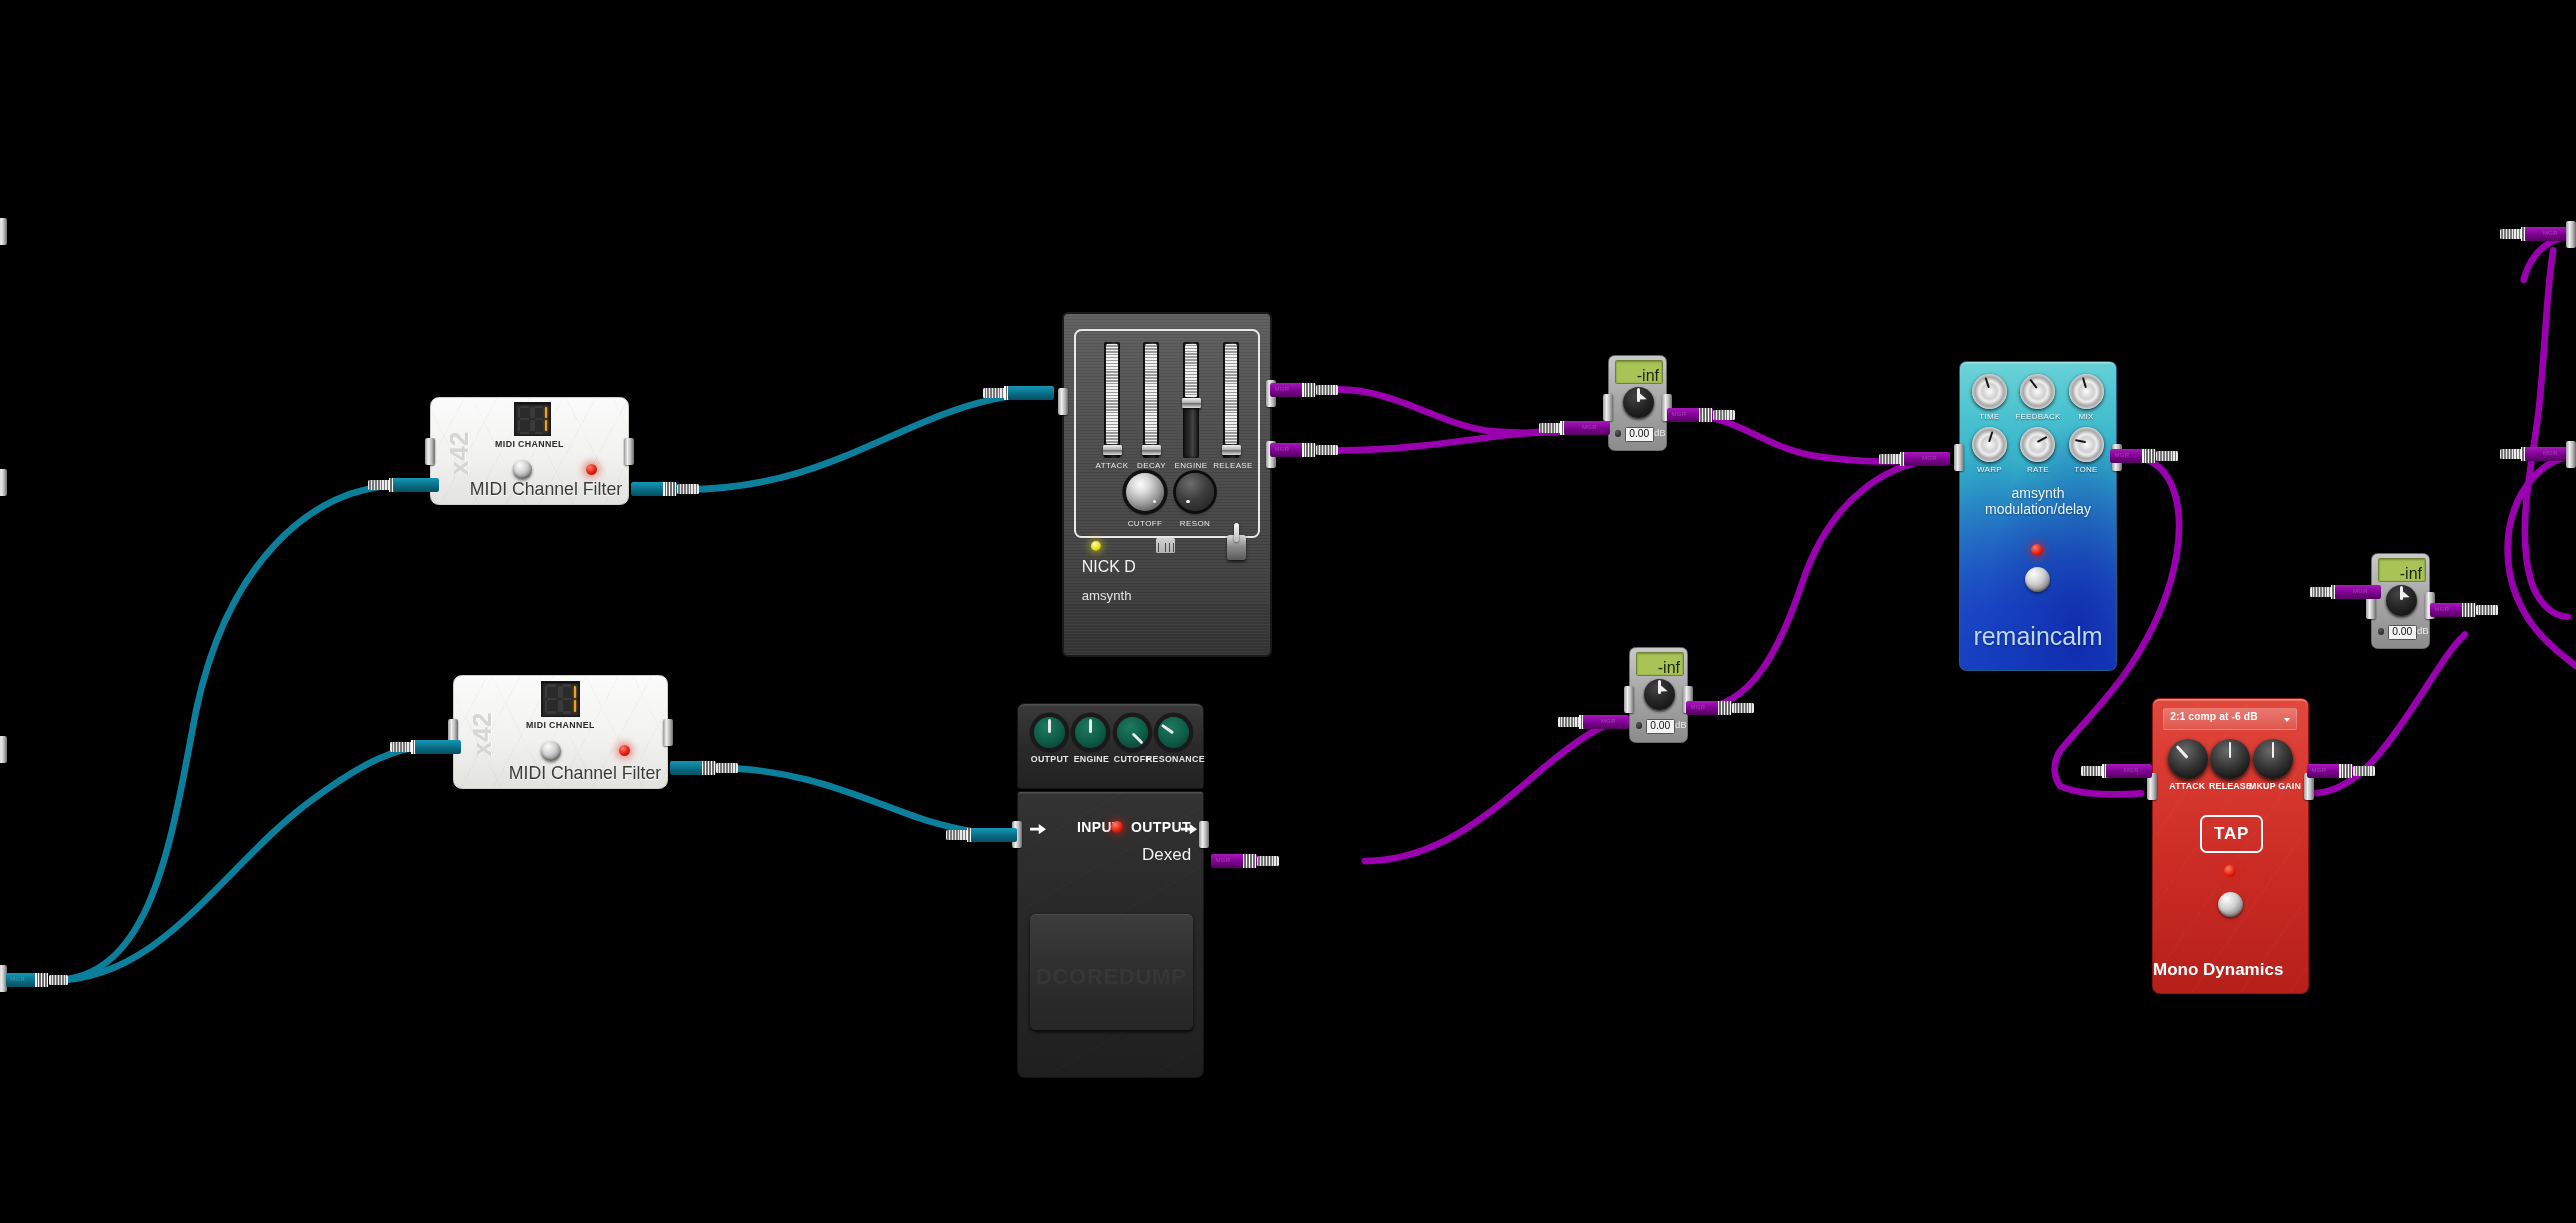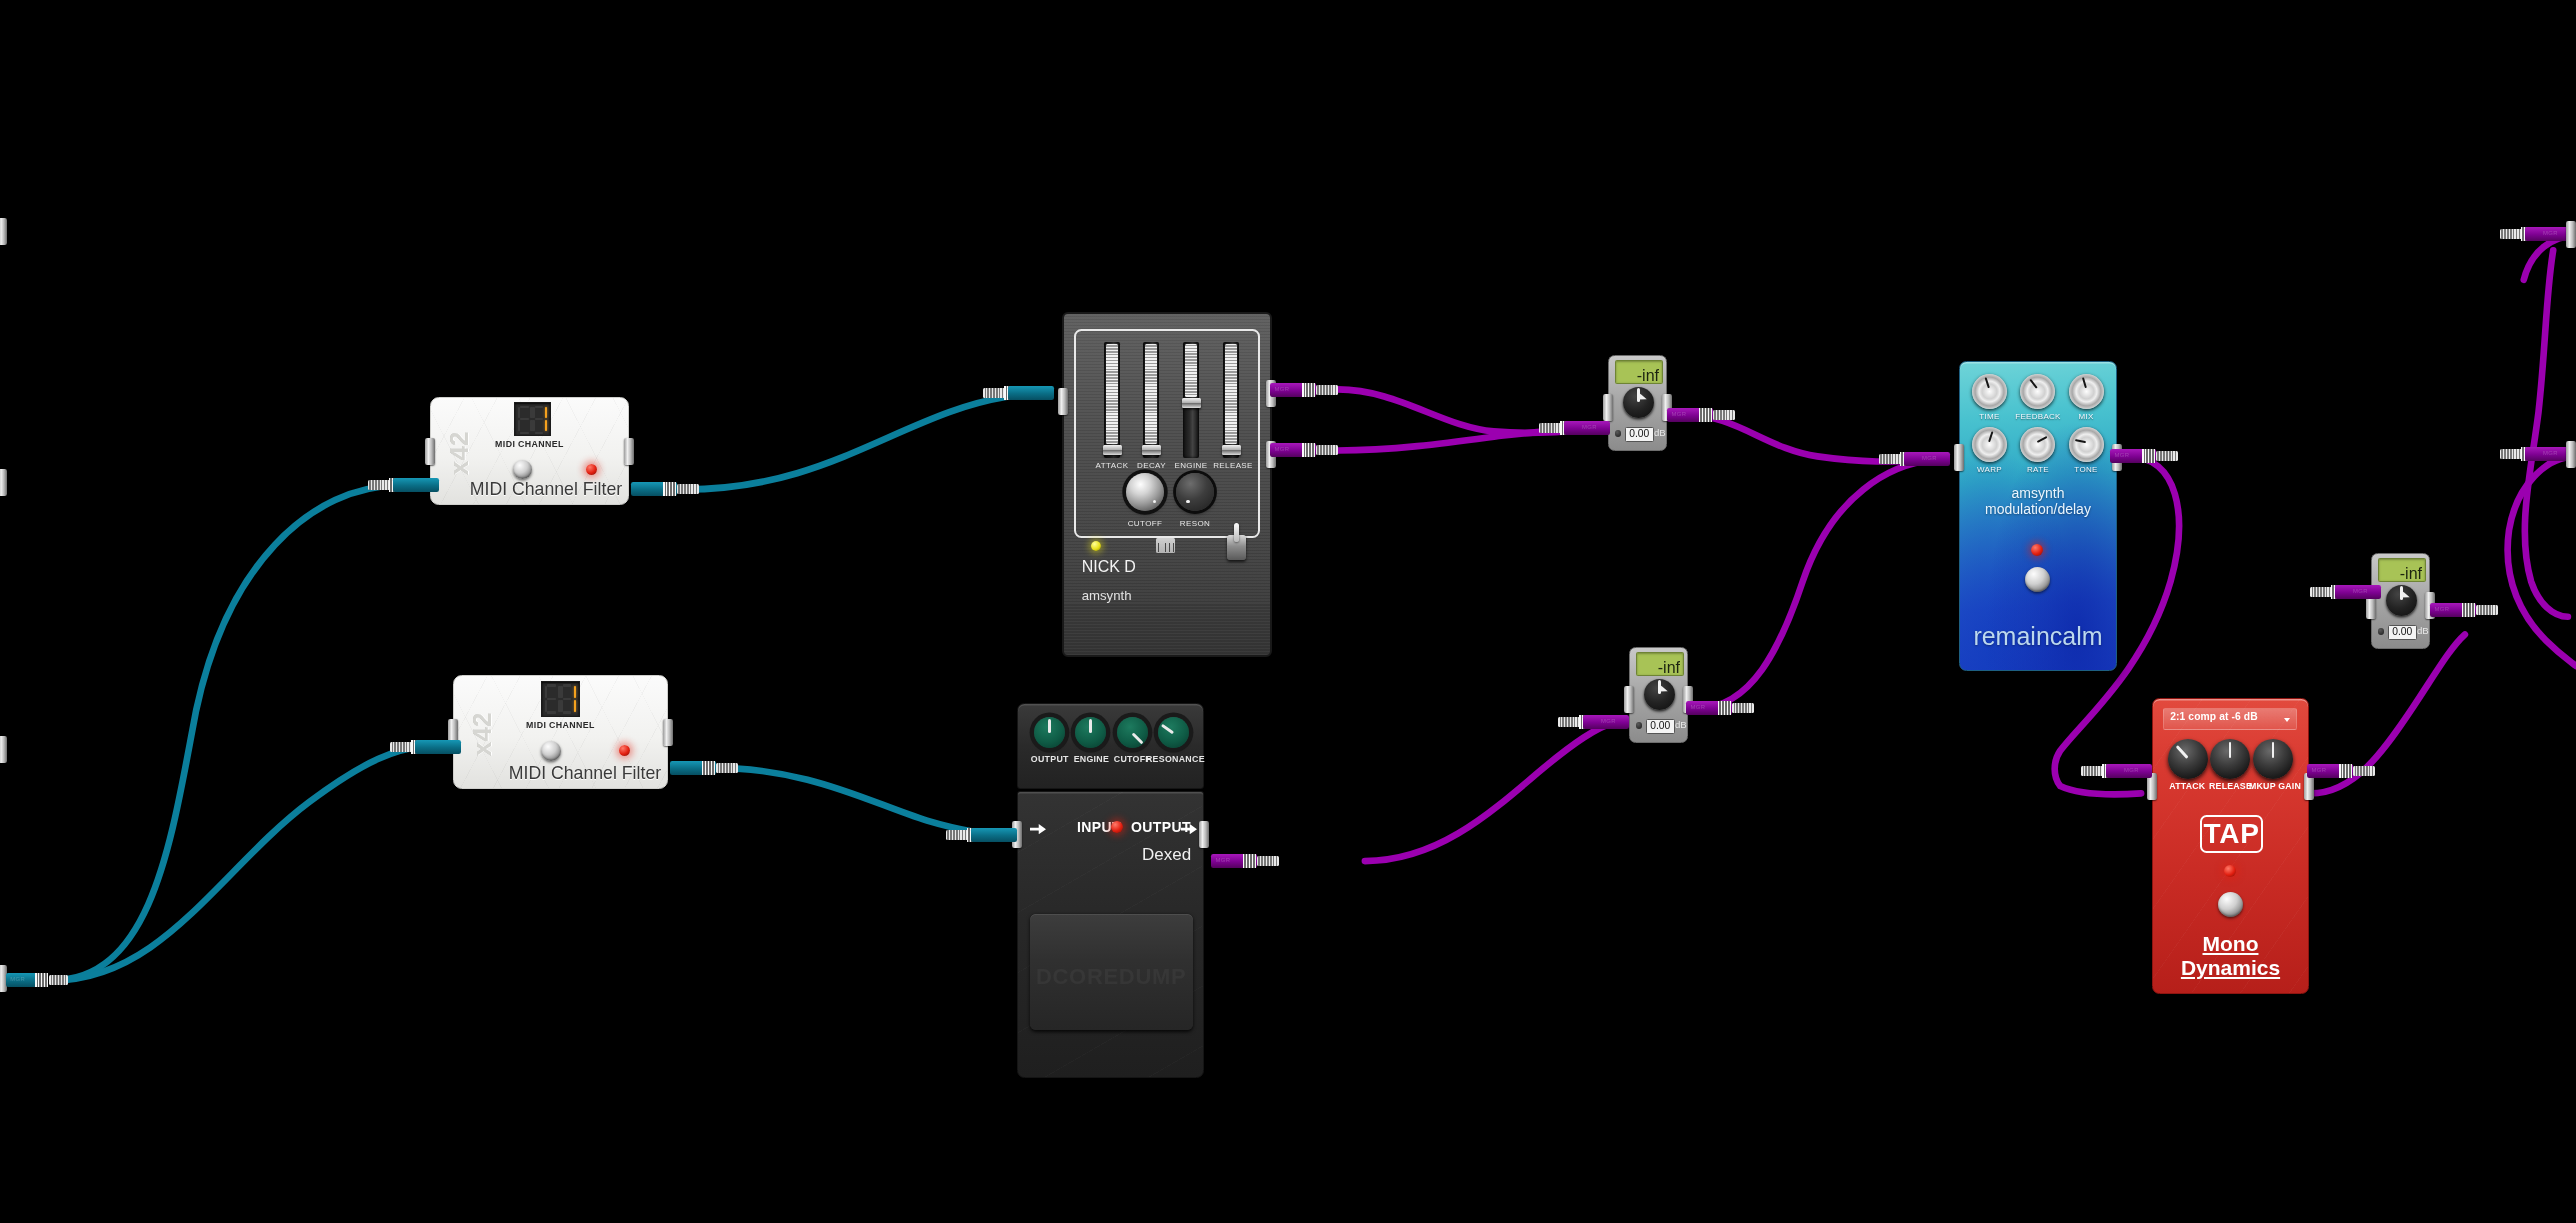--- a/index.html
+++ b/index.html
@@ -171,22 +171,22 @@
   .combo .caret{position:absolute;right:5.9px;top:8.8px;width:0;height:0;
     border-left:3.7px solid transparent;border-right:3.7px solid transparent;border-top:4.4px solid #fff;}
   .rk{position:absolute;border-radius:50%;
     background:radial-gradient(circle at 42% 30%,#6a6a6a,#3c3c3c 40%,#1c1c1c 72%,#0e0e0e 100%);
     box-shadow:0 2.2px 4.4px rgba(0,0,0,.8);}
   .rk .ptr{position:absolute;left:50%;top:8%;width:2.9px;height:40%;margin-left:-1.5px;
     background:#f2f2f2;border-radius:1.5px;transform-origin:50% 100%;}
   .rk-lab{position:absolute;text-align:center;font-size:8.8px;color:#fff;font-weight:bold;letter-spacing:0.2px;}
   .tapbox{position:absolute;border:2.9px solid #fff;border-radius:6.6px;
     display:flex;align-items:center;justify-content:center;}
-  .tapbox span{color:#fff;font-size:28px;font-weight:bold;letter-spacing:0.7px;}
-  .rp-name{position:absolute;width:100%;text-align:center;color:#fff;font-size:21px;font-weight:bold;text-decoration:underline;}
+  .tapbox span{color:#fff;font-size:17px;font-weight:bold;letter-spacing:0.7px;}
+  .rp-name{position:absolute;width:100%;color:#fff;font-size:17px;font-weight:bold;}
 
   
   .plug{position:absolute;height:14px;border-radius:2.2px;}
   .plug .barrel{position:absolute;left:0;top:0;height:14px;border-radius:2.2px;}
   .plug .knurl{position:absolute;top:0;height:14px;
     background:repeating-linear-gradient(90deg,#fafafa 0 1.5px,#6a6a6a 1.5px 2.9px);}
   .plug .coil{position:absolute;top:2.2px;height:9.6px;
     background:repeating-linear-gradient(90deg,#e9e9e9 0 1.5px,#777 1.5px 2.9px);border-radius:1.5px;}
   .plug .brand{position:absolute;top:2.9px;font-size:5.9px;color:rgba(255,255,255,.22);letter-spacing:0.4px;}
 </style>

